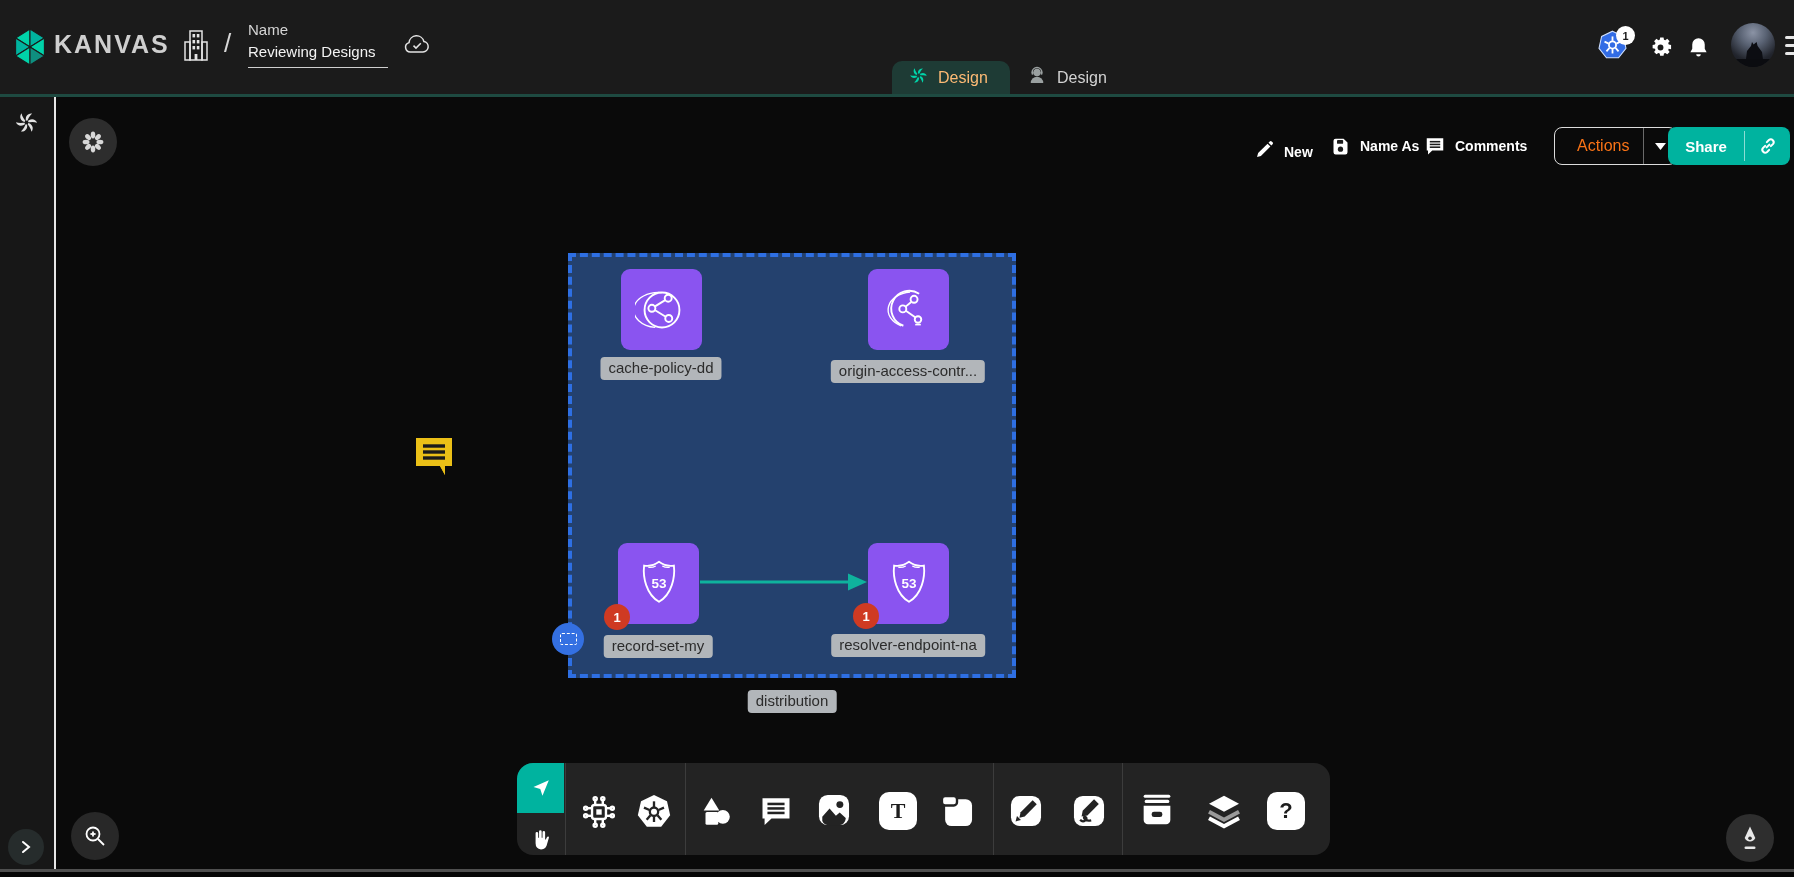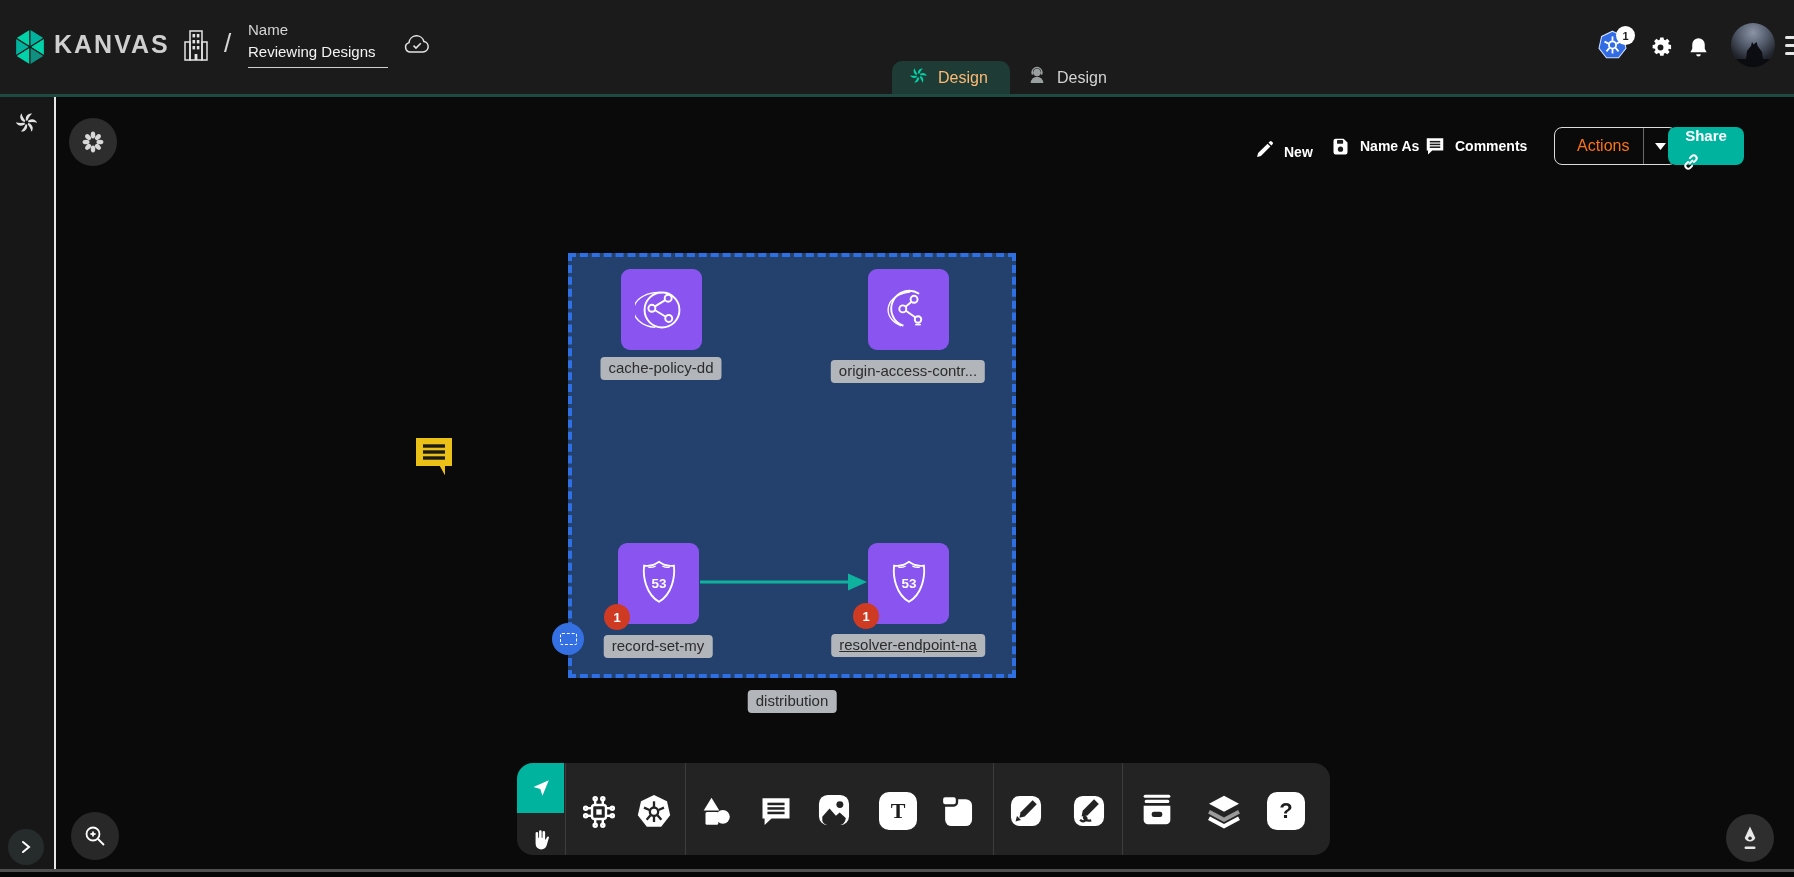--- a/index.html
+++ b/index.html
@@ -287,21 +287,21 @@
   <div class="split-outline" style="left:1554px;top:127px;">
     <div class="main">Actions</div>
     <div class="sep"></div>
     <div class="caret">
       <svg width="11" height="7" viewBox="0 0 11 7">
           <polygon points="0,0 11,0 5.5,7" fill="#fff"></polygon>
         </svg>
     </div>
   </div>
 
-  <div class="split-share" style="left:1668px;top:127px;flex-direction:column;">
+  <div class="split-share" style="left:1668px;top:127px;">
     <div class="main">Share</div>
     <div class="sep"></div>
     <div class="iconside">
       <svg width="20" height="20" viewBox="0 0 24 24" fill="none" stroke="#fff" stroke-width="2.4" stroke-linecap="round">
         <path d="M10.3 13.7l3.4-3.4"></path>
         <path d="M8.6 11.8l-2.5 2.5a3.4 3.4 0 0 0 4.8 4.8l2.5-2.5"></path>
         <path d="M15.4 12.2l2.5-2.5a3.4 3.4 0 0 0-4.8-4.8l-2.5 2.5"></path>
       </svg>
     </div>
   </div>
@@ -367,21 +367,21 @@
       <polygon points="148,3.5 167,12 148,20.5" fill="#0fb29d"></polygon>
     </svg>
   </div>
 
   <div class="nbadge" style="left:604px;top:604px;">1</div>
   <div class="nbadge" style="left:853px;top:603px;">1</div>
 
   <div class="nlabel" style="left:661px;top:357px;">cache-policy-dd</div>
   <div class="nlabel" style="left:908px;top:360px;">origin-access-contr...</div>
   <div class="nlabel" style="left:658px;top:635px;">record-set-my</div>
-  <div class="nlabel" style="left:908px;top:634px;text-decoration:underline;">resolver-endpoint-na</div>
+  <div class="nlabel" style="left:908px;top:634px;">resolver-endpoint-na</div>
 
   <div id="group-handle">
     <div class="dashrect"></div>
   </div>
   <div class="nlabel" style="left:792px;top:690px;">distribution</div>
 
   <div id="tool-panel">
 
     <div id="tool-select">
       <svg width="22" height="22" viewBox="0 0 24 24">

